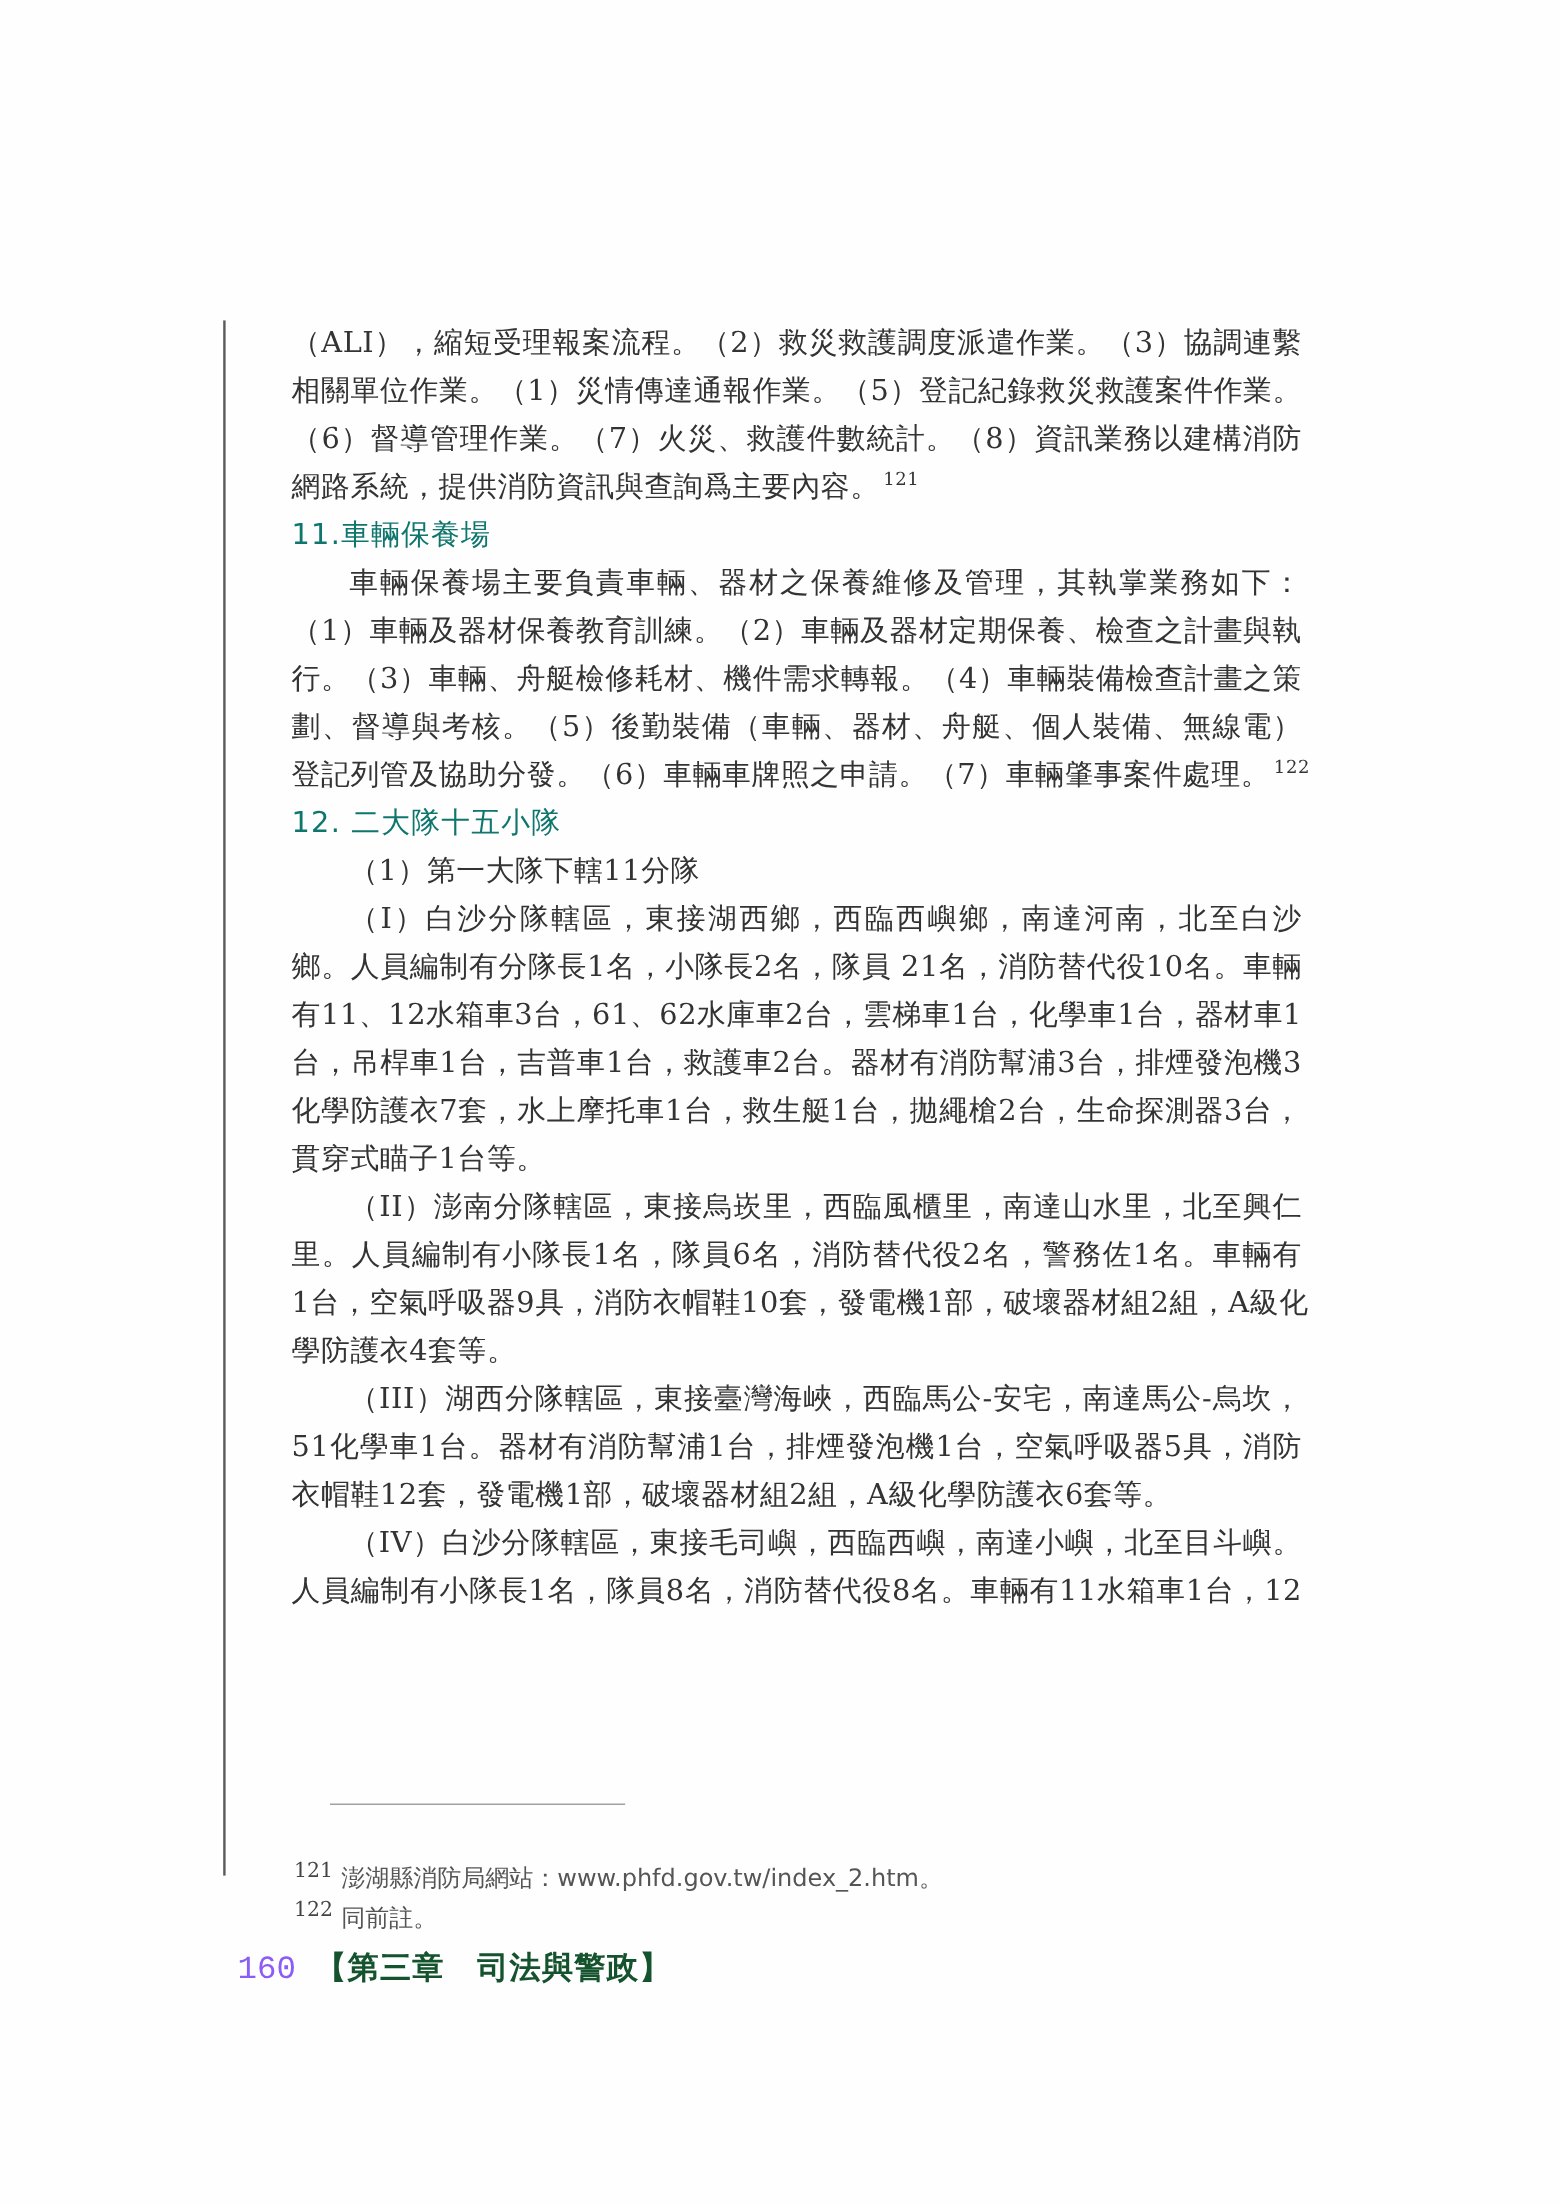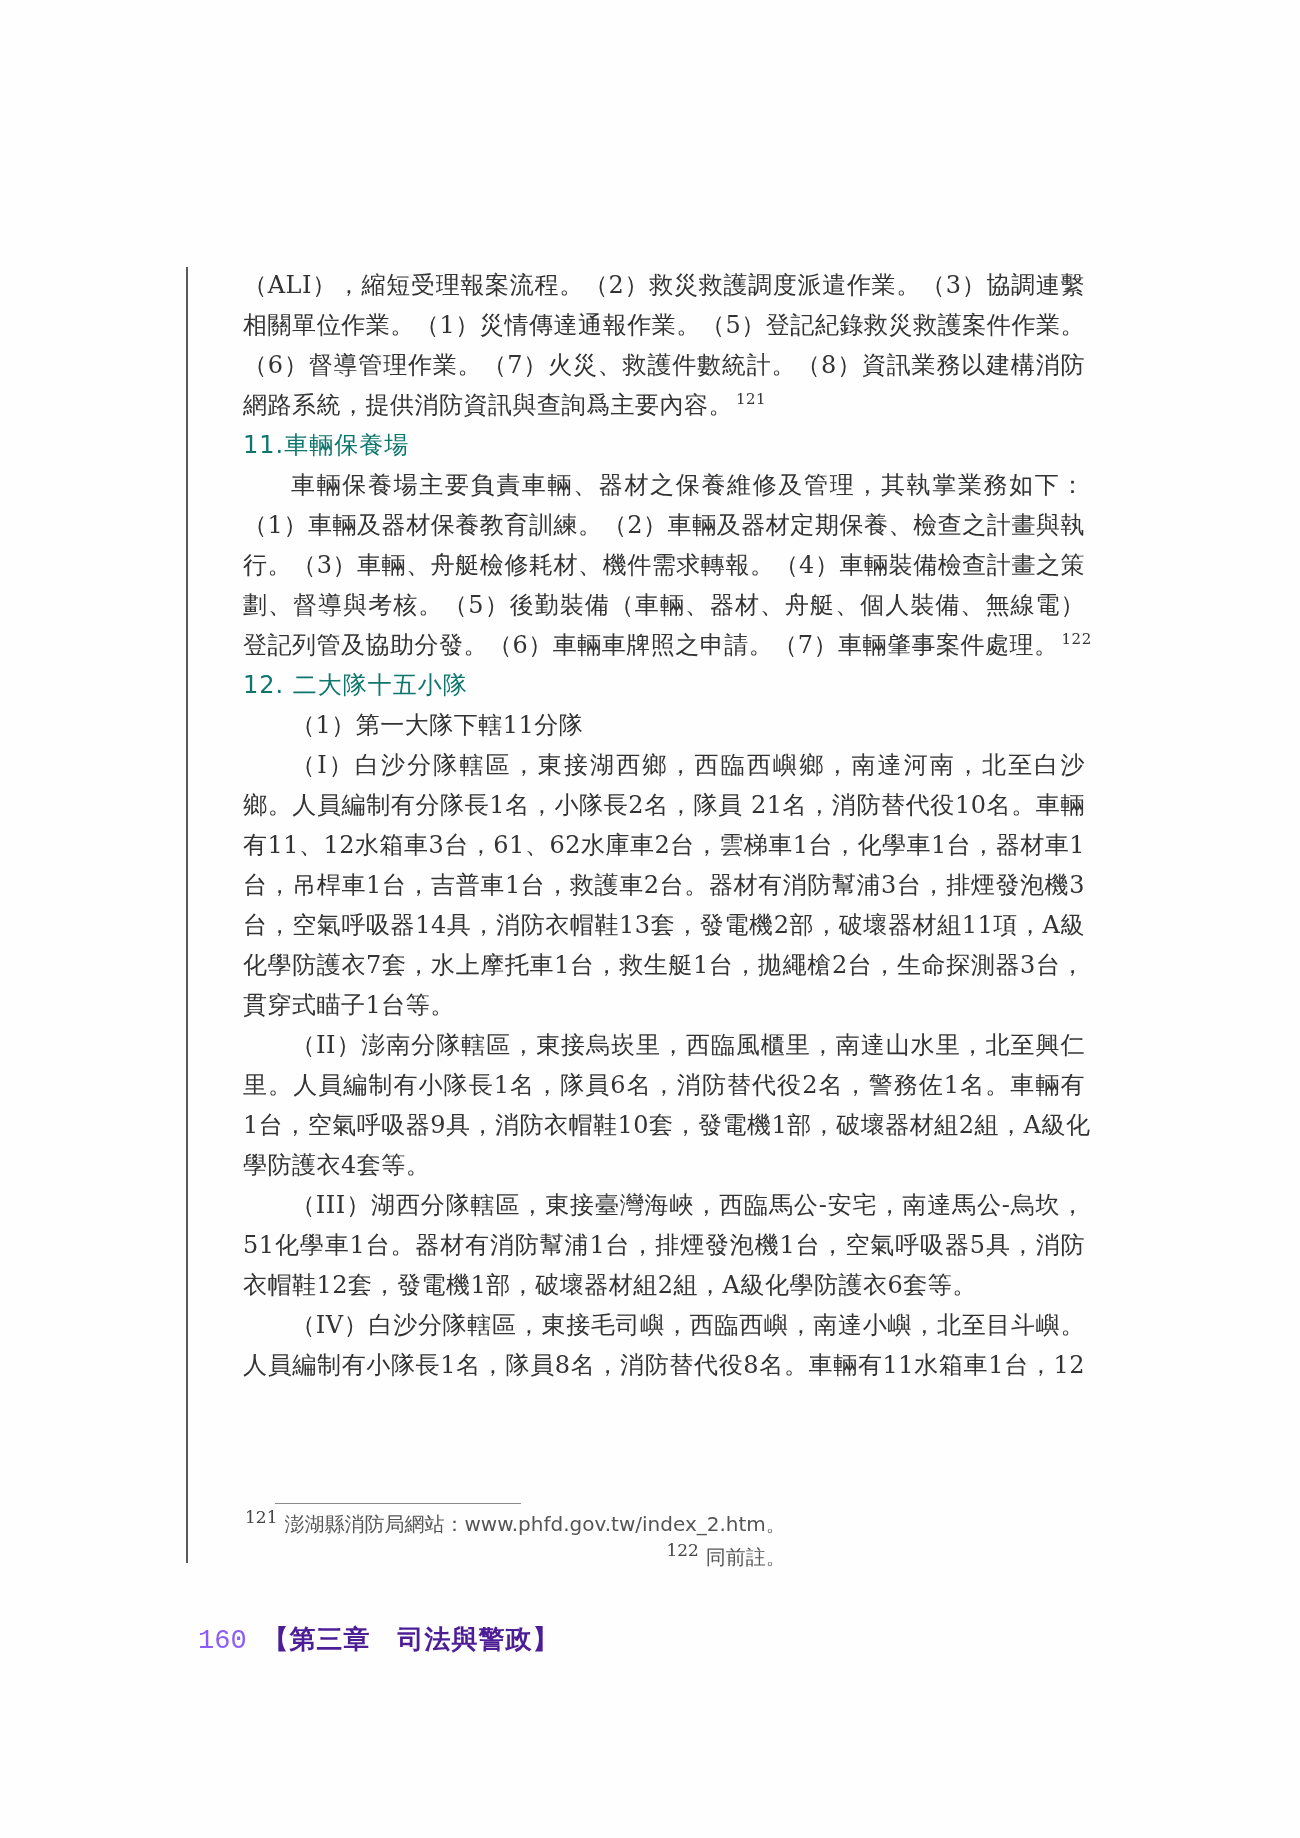--- a/index.html
+++ b/index.html
@@ -54,21 +54,21 @@
   }
   
   #footnote-sep {
     position: absolute;
     left: 275px; top: 1503px;
     width: 246px; height: 1px;
     background: #8a8a8a;
   }
   #footnotes {
     position: absolute;
-    left: 245px; top: 1508px; text-align: right;
+    left: 245px; top: 1549px;
   }
   .footnote {
     font-family: "DejaVu Sans", "Liberation Sans", sans-serif;
     font-size: 20px;
     line-height: 33px;
     color: #555555;
     white-space: nowrap;
   }
   .footnote .fn-marker {
     font-family: "DejaVu Serif", "Liberation Serif", serif;
@@ -87,21 +87,21 @@
   #page-footer .pnum {
     font-family: Liberation Mono, monospace;
     font-size: 27px;
     color: #8b5cf6;
     margin-right: 16px;
   }
   #page-footer .chapter {
     font-family: Liberation Sans, sans-serif;
     font-weight: bold;
     font-size: 26px;
-    color: #4c1d95;
+    color: #14532d;
     letter-spacing: 1px;
   }
 </style>
 </head>
 <body>
 
 <div class="page">
 
   <div id="margin-rule"></div>
 
@@ -115,21 +115,20 @@
       <div class="line"><span>（1）車輛及器材保養教育訓練。（2）車輛及器材定期保養、檢查之計畫與執</span></div>
       <div class="line"><span>行。（3）車輛、舟艇檢修耗材、機件需求轉報。（4）車輛裝備檢查計畫之策</span></div>
       <div class="line"><span>劃、督導與考核。（5）後勤裝備（車輛、器材、舟艇、個人裝備、無線電）</span></div>
       <div class="line"><span>登記列管及協助分發。（6）車輛車牌照之申請。（7）車輛肇事案件處理。</span><sup class="note">122</sup></div>
       <div class="line heading nojust"><span>12. 二大隊十五小隊</span></div>
       <div class="line indent nojust"><span>（1）第一大隊下轄11分隊</span></div>
       <div class="line indent"><span>（I）白沙分隊轄區，東接湖西鄉，西臨西嶼鄉，南達河南，北至白沙</span></div>
       <div class="line"><span>鄉。人員編制有分隊長1名，小隊長2名，隊員 21名，消防替代役10名。車輛</span></div>
       <div class="line"><span>有11、12水箱車3台，61、62水庫車2台，雲梯車1台，化學車1台，器材車1</span></div>
       <div class="line"><span>台，吊桿車1台，吉普車1台，救護車2台。器材有消防幫浦3台，排煙發泡機3</span></div>
-      <div class="line"><span>台，空氣呼吸器14具，消防衣帽鞋13套，發電機2部，破壞器材組11項，A級</span></div>
       <div class="line"><span>化學防護衣7套，水上摩托車1台，救生艇1台，拋繩槍2台，生命探測器3台，</span></div>
       <div class="line nojust"><span>貫穿式瞄子1台等。</span></div>
       <div class="line indent"><span>（II）澎南分隊轄區，東接烏崁里，西臨風櫃里，南達山水里，北至興仁</span></div>
       <div class="line"><span>里。人員編制有小隊長1名，隊員6名，消防替代役2名，警務佐1名。車輛有</span></div>
       <div class="line"><span>1台，空氣呼吸器9具，消防衣帽鞋10套，發電機1部，破壞器材組2組，A級化</span></div>
       <div class="line nojust"><span>學防護衣4套等。</span></div>
       <div class="line indent"><span>（III）湖西分隊轄區，東接臺灣海峽，西臨馬公-安宅，南達馬公-烏坎，</span></div>
       <div class="line"><span>51化學車1台。器材有消防幫浦1台，排煙發泡機1台，空氣呼吸器5具，消防</span></div>
       <div class="line nojust"><span>衣帽鞋12套，發電機1部，破壞器材組2組，A級化學防護衣6套等。</span></div>
       <div class="line indent"><span>（IV）白沙分隊轄區，東接毛司嶼，西臨西嶼，南達小嶼，北至目斗嶼。</span></div>

